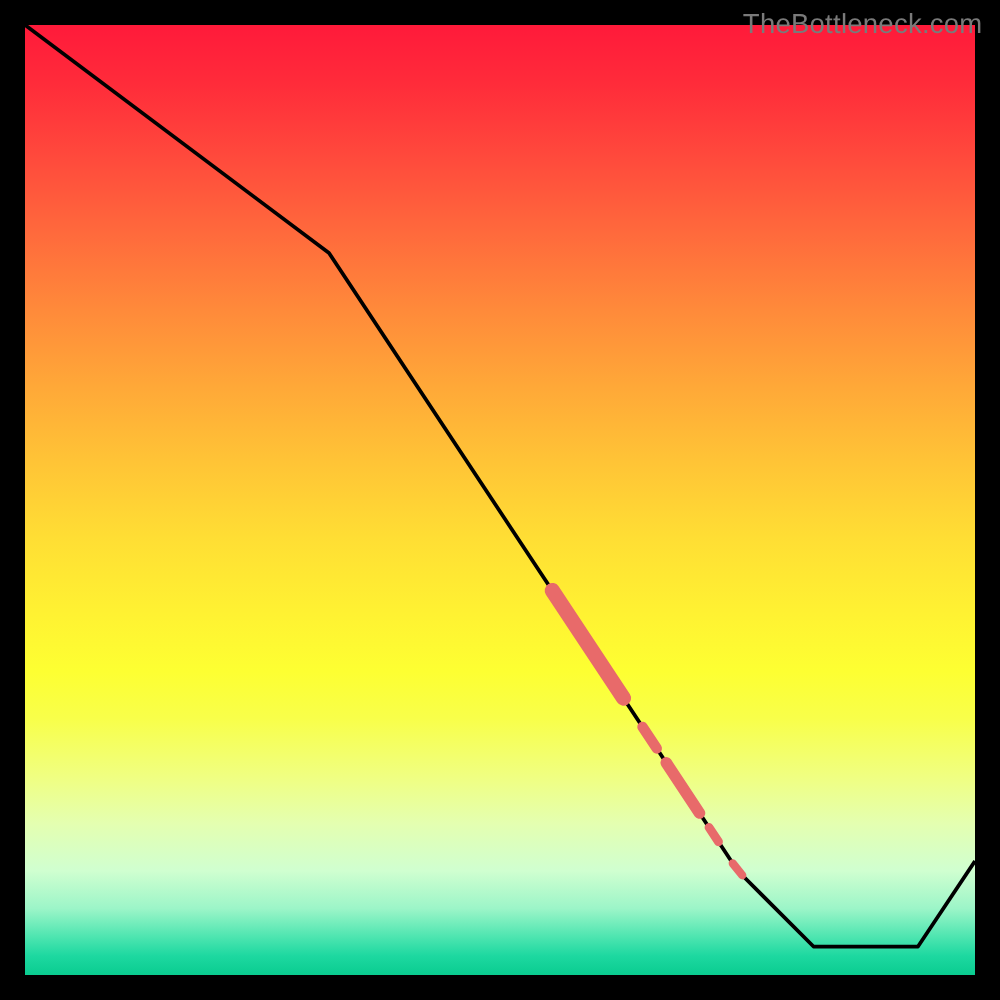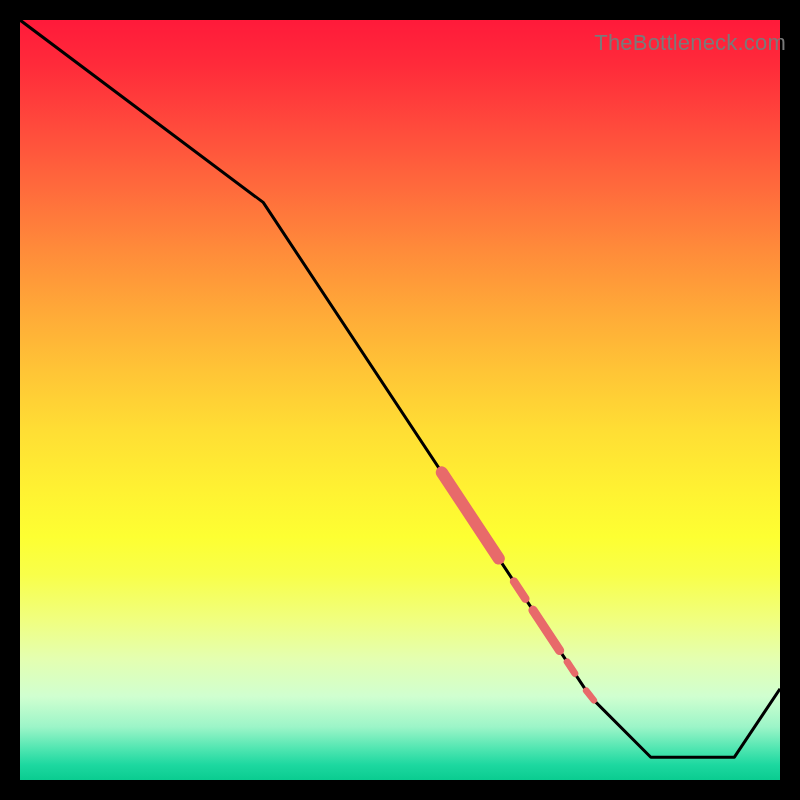--- a/index.html
+++ b/index.html
@@ -53,21 +53,20 @@
     height: 100%;
   }
   .watermark {
     position: absolute;
     top: 6px;
     right: 14px;
     color: #7a7a7a;
     font-size: 22px;
     font-weight: 500;
     letter-spacing: 0.2px;
-    margin-top: 24px;
   }
 </style>
 </head>
 <body>
 
 <div class="plot-area">
   <div class="gradient-bg"></div>
   <svg class="lines" viewBox="0 0 760 760" preserveAspectRatio="none">
     <g id="line-group">
         <path d="M0.00 0.00 L243.20 182.40 L570.00 676.40 L630.80 737.20 L714.40 737.20 L760.00 668.80 " fill="none" stroke="#000000" stroke-width="3" stroke-linejoin="round"></path>

